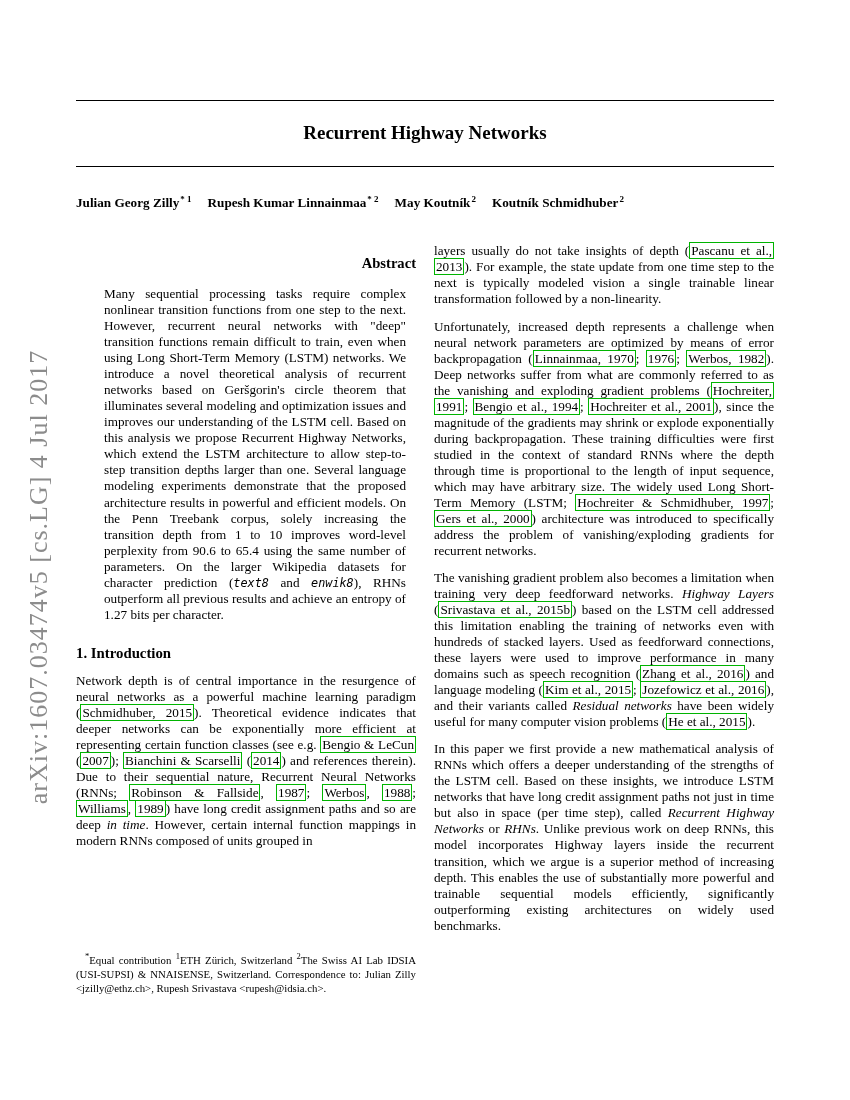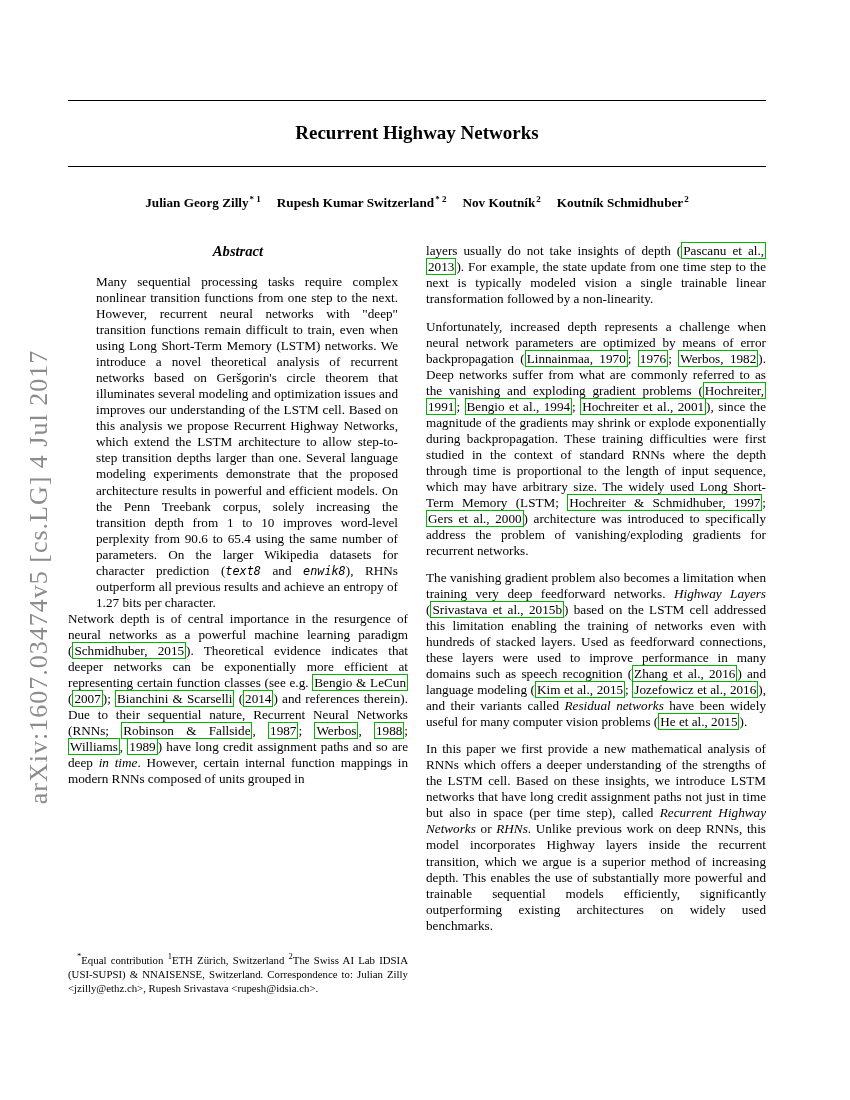--- a/index.html
+++ b/index.html
@@ -12,46 +12,46 @@
   
   .arxiv-stamp {
     position: absolute; top: 577px; left: 39px;
     transform: translate(-50%, -50%) rotate(-90deg);
     white-space: nowrap;
     font-size: 26px; letter-spacing: 1px;
     color: #8c8c8c;
     font-family: "Liberation Serif", serif;
   }
 
-  .content { position: absolute; left: 68px; top: 100px; width: 698px; }
+  .content { position: absolute; left: 76px; top: 100px; width: 698px; }
 
   .rule { border: none; border-top: 1.6px solid #000; margin: 0; }
 
   .title {
     margin: 0; padding: 21px 0 22px 0;
     text-align: center; font-size: 19px; font-weight: bold;
   }
 
   .authors {
     margin-top: 27px;
-    display: flex; justify-content: center; align-items: baseline; gap: 16px;
+    display: flex; justify-content: flex-start; align-items: baseline; gap: 16px;
     font-weight: bold; font-size: 13.2px; white-space: nowrap;
   }
   .authors sup { font-size: 9px; font-weight: bold; margin-left: 1px; }
 
   .columns { display: flex; gap: 18px; margin-top: 32px; align-items: stretch; }
   .col {
     width: 340px; font-size: 13.2px; line-height: 1.215;
     text-align: justify; text-justify: inter-word;
   }
   .col-left { display: flex; flex-direction: column; min-height: 752px; }
 
   .abstract-heading {
-    margin: 0 0 13px 0; text-align: center;
-    font-size: 14.6px; font-weight: bold; font-style: italic;
+    margin: 12px 0 13px 0; text-align: right;
+    font-size: 14.6px; font-weight: bold;
   }
   .abstract { margin: 0 10px 0 28px; }
 
   .section-heading {
     margin: 22px 0 10px 0; font-size: 14.8px; font-weight: bold; text-align: left;
   }
 
   .para { margin: 0 0 11px 0; }
   .para:last-child { margin-bottom: 3px; font-family: Liberation Serif, serif; }
 
@@ -78,30 +78,31 @@
   <div class="arxiv-stamp">arXiv:1607.03474v5  [cs.LG]  4 Jul 2017</div>
 
   <div class="content">
 
     <hr class="rule">
     <h1 class="title">Recurrent Highway Networks</h1>
     <hr class="rule">
 
     <div class="authors">
       <span class="author"><span>Julian Georg Zilly</span><sup>* 1</sup></span>
-      <span class="author"><span>Rupesh Kumar Switzerland</span><sup>* 2</sup></span>
-      <span class="author"><span>Nov Koutník</span><sup>2</sup></span>
+      <span class="author"><span>Rupesh Kumar Linnainmaa</span><sup>* 2</sup></span>
+      <span class="author"><span>May Koutník</span><sup>2</sup></span>
       <span class="author"><span>Koutník Schmidhuber</span><sup>2</sup></span>
     </div>
 
     <div class="columns">
 
       <div class="col col-left">
         <h2 class="abstract-heading">Abstract</h2>
         <p class="abstract"><span class="seg-p">Many sequential processing tasks require complex nonlinear transition functions from one step to the next. However, recurrent neural networks with "deep" transition functions remain difficult to train, even when using Long Short-Term Memory (LSTM) networks. We introduce a novel theoretical analysis of recurrent networks based on Geršgorin's circle theorem that illuminates several modeling and optimization issues and improves our understanding of the LSTM cell. Based on this analysis we propose Recurrent Highway Networks, which extend the LSTM architecture to allow step-to-step transition depths larger than one. Several language modeling experiments demonstrate that the proposed architecture results in powerful and efficient models. On the Penn Treebank corpus, solely increasing the transition depth from 1 to 10 improves word-level perplexity from 90.6 to 65.4 using the same number of parameters. On the larger Wikipedia datasets for character prediction (</span><span class="seg-m">text8</span><span class="seg-p"> and </span><span class="seg-m">enwik8</span><span class="seg-p">), RHNs outperform all previous results and achieve an entropy of 1.27 bits per character.</span></p>
+        <h2 class="section-heading">1. Introduction</h2>
         <p class="para"><span class="seg-p">Network depth is of central importance in the resurgence of neural networks as a powerful machine learning paradigm (</span><span class="seg-c">Schmidhuber, 2015</span><span class="seg-p">). Theoretical evidence indicates that deeper networks can be exponentially more efficient at representing certain function classes (see e.g. </span><span class="seg-c">Bengio &amp; LeCun</span><span class="seg-p"> (</span><span class="seg-c">2007</span><span class="seg-p">); </span><span class="seg-c">Bianchini &amp; Scarselli</span><span class="seg-p"> (</span><span class="seg-c">2014</span><span class="seg-p">) and references therein). Due to their sequential nature, Recurrent Neural Networks (RNNs; </span><span class="seg-c">Robinson &amp; Fallside</span><span class="seg-p">, </span><span class="seg-c">1987</span><span class="seg-p">; </span><span class="seg-c">Werbos</span><span class="seg-p">, </span><span class="seg-c">1988</span><span class="seg-p">; </span><span class="seg-c">Williams</span><span class="seg-p">, </span><span class="seg-c">1989</span><span class="seg-p">) have long credit assignment paths and so are deep </span><span class="seg-i">in time</span><span class="seg-p">. However, certain internal function mappings in modern RNNs composed of units grouped in</span></p>
         <div class="footnote"><span class="seg-s">*</span><span class="seg-p">Equal contribution  </span><span class="seg-s">1</span><span class="seg-p">ETH Zürich, Switzerland </span><span class="seg-s">2</span><span class="seg-p">The Swiss AI Lab IDSIA (USI-SUPSI) &amp; NNAISENSE, Switzerland. Correspondence to: Julian Zilly &lt;jzilly@ethz.ch&gt;, Rupesh Srivastava &lt;rupesh@idsia.ch&gt;.</span></div>
       </div>
 
       <div class="col col-right">
         <p class="para"><span class="seg-p">layers usually do not take insights of depth (</span><span class="seg-c">Pascanu et al., 2013</span><span class="seg-p">). For example, the state update from one time step to the next is typically modeled vision a single trainable linear transformation followed by a non-linearity.</span></p>
         <p class="para"><span class="seg-p">Unfortunately, increased depth represents a challenge when neural network parameters are optimized by means of error backpropagation (</span><span class="seg-c">Linnainmaa, 1970</span><span class="seg-p">; </span><span class="seg-c">1976</span><span class="seg-p">; </span><span class="seg-c">Werbos, 1982</span><span class="seg-p">). Deep networks suffer from what are commonly referred to as the vanishing and exploding gradient problems (</span><span class="seg-c">Hochreiter, 1991</span><span class="seg-p">; </span><span class="seg-c">Bengio et al., 1994</span><span class="seg-p">; </span><span class="seg-c">Hochreiter et al., 2001</span><span class="seg-p">), since the magnitude of the gradients may shrink or explode exponentially during backpropagation. These training difficulties were first studied in the context of standard RNNs where the depth through time is proportional to the length of input sequence, which may have arbitrary size. The widely used Long Short-Term Memory (LSTM; </span><span class="seg-c">Hochreiter &amp; Schmidhuber, 1997</span><span class="seg-p">; </span><span class="seg-c">Gers et al., 2000</span><span class="seg-p">) architecture was introduced to specifically address the problem of vanishing/exploding gradients for recurrent networks.</span></p>
         <p class="para"><span class="seg-p">The vanishing gradient problem also becomes a limitation when training very deep feedforward networks. </span><span class="seg-i">Highway Layers</span><span class="seg-p"> (</span><span class="seg-c">Srivastava et al., 2015b</span><span class="seg-p">) based on the LSTM cell addressed this limitation enabling the training of networks even with hundreds of stacked layers. Used as feedforward connections, these layers were used to improve performance in many domains such as speech recognition (</span><span class="seg-c">Zhang et al., 2016</span><span class="seg-p">) and language modeling (</span><span class="seg-c">Kim et al., 2015</span><span class="seg-p">; </span><span class="seg-c">Jozefowicz et al., 2016</span><span class="seg-p">), and their variants called </span><span class="seg-i">Residual networks</span><span class="seg-p"> have been widely useful for many computer vision problems (</span><span class="seg-c">He et al., 2015</span><span class="seg-p">).</span></p>
         <p class="para"><span class="seg-p">In this paper we first provide a new mathematical analysis of RNNs which offers a deeper understanding of the strengths of the LSTM cell. Based on these insights, we introduce LSTM networks that have long credit assignment paths not just in time but also in space (per time step), called </span><span class="seg-i">Recurrent Highway Networks</span><span class="seg-p"> or </span><span class="seg-i">RHNs</span><span class="seg-p">. Unlike previous work on deep RNNs, this model incorporates Highway layers inside the recurrent transition, which we argue is a superior method of increasing depth. This enables the use of substantially more powerful and trainable sequential models efficiently, significantly outperforming existing architectures on widely used benchmarks.</span></p>
       </div>

